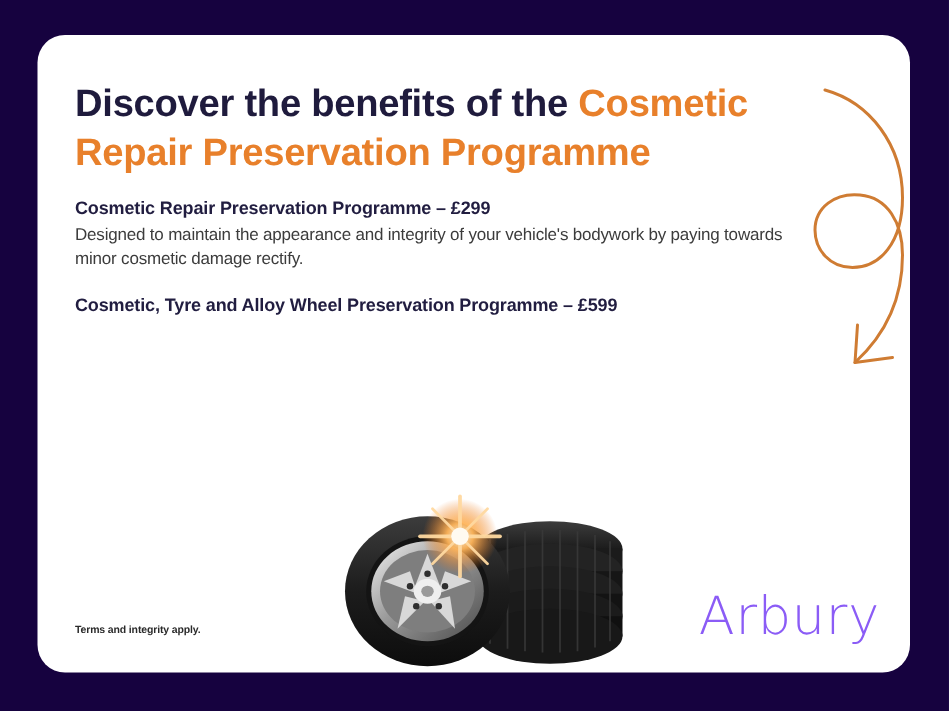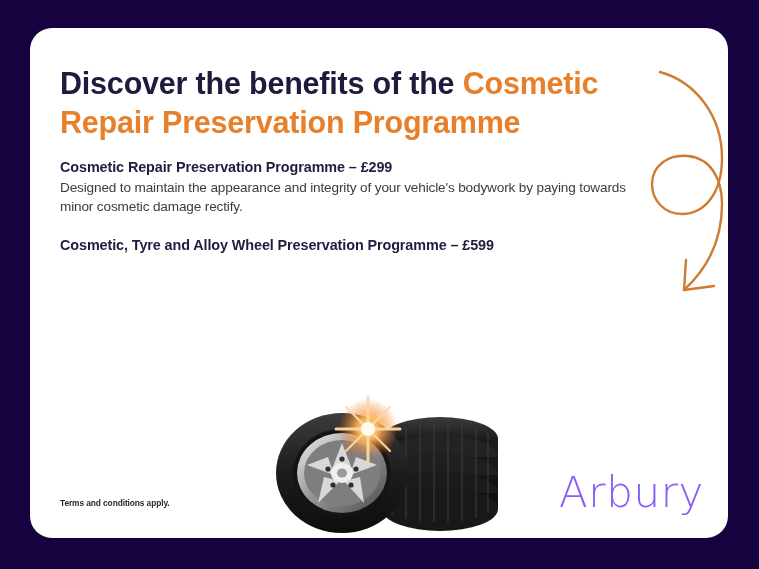--- a/index.html
+++ b/index.html
@@ -196,18 +196,18 @@
         <g stroke="#ffd9a0" stroke-linecap="round" opacity="0.95">
           <path d="M104 2 L104 66" stroke-width="3"></path>
           <path d="M72 34 L136 34" stroke-width="3"></path>
           <path d="M82 12 L126 56" stroke-width="2.2"></path>
           <path d="M126 12 L82 56" stroke-width="2.2"></path>
         </g>
         <circle cx="104" cy="34" r="7" fill="#fffaf0"></circle>
       </g>
     </svg>
 
-    <div id="terms">Terms and conditions apply.</div>
+    <div id="terms">Terms and integrity apply.</div>
 
     <div id="brand">Arbury</div>
 
   </div>
 </div>
 
 </body></html>

